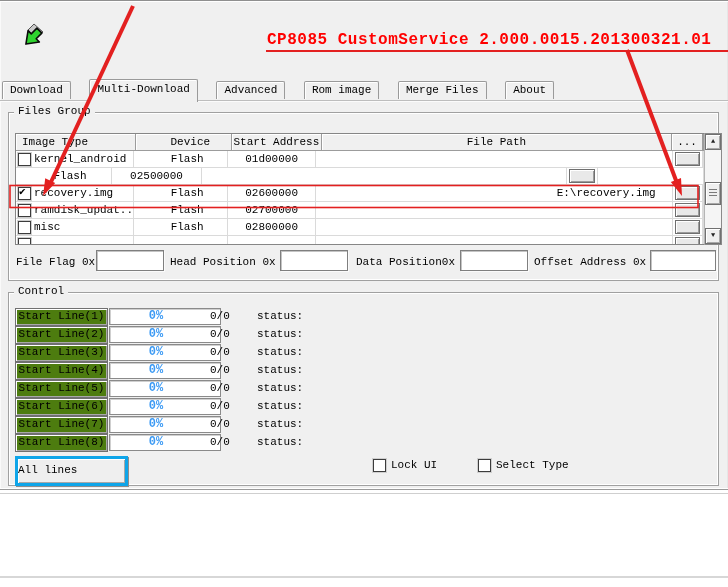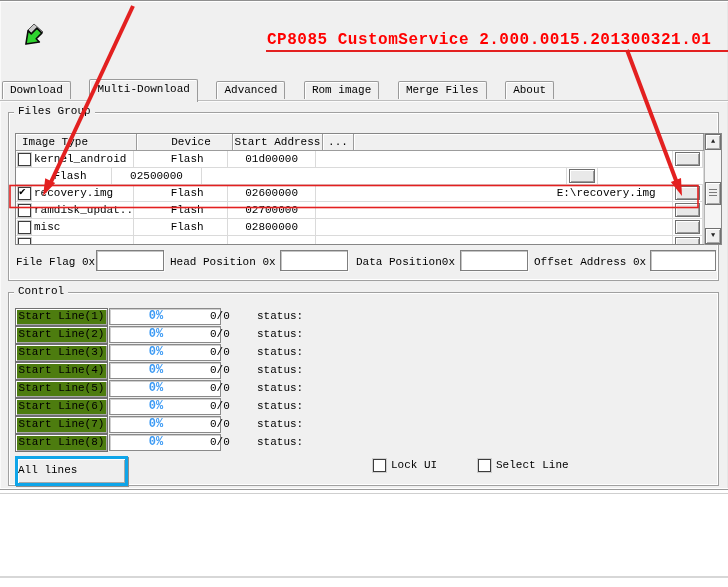--- a/index.html
+++ b/index.html
@@ -120,20 +120,21 @@
 
   <div class="groupbox gb-files">
     <span class="legend">Files Group</span>
   </div>
 
   <div class="ftable">
     <div class="thead">
       <div class="hc c0">Image Type</div>
       <div class="hc c1">Device</div>
       <div class="hc c2">Start Address</div>
+      <div class="hc c3">File Path</div>
       <div class="hc c4">...</div>
       <div class="hc c5"></div>
     </div>
 
     <div class="trow">
       <div class="cell c0 typecell">
         <span class="cb">
             <span class="mark"></span>
           </span>
         <span>kernel_android</span>
@@ -278,21 +279,21 @@
   <div class="startbtn" style="top:434px">Start Line(8)</div>
   <div class="pbar" style="top:434px">0%</div>
   <div class="cnt" style="top:434px">0/0</div>
   <div class="stat" style="top:434px">status:</div>
 
   <div class="alllines">All lines</div>
 
   <span class="ckbox" style="left:373px"></span>
   <span class="cklabel" style="left:391px">Lock UI</span>
   <span class="ckbox" style="left:478px"></span>
-  <span class="cklabel" style="left:496px">Select Line</span>
+  <span class="cklabel" style="left:496px">Select Type</span>
 
   <svg class="overlay" viewBox="0 0 728 587">
     <g>
       <line x1="133" y1="6" x2="51" y2="182" stroke="#e32020" stroke-width="4"></line>
       <polygon points="43,196 55.2,182.9 45.2,178.3" fill="#e32020"></polygon>
     </g>
     <g>
       <line x1="627" y1="50" x2="677" y2="183" stroke="#e32020" stroke-width="4"></line>
       <polygon points="682,196 681,178.1 670.8,182.1" fill="#e32020"></polygon>
     </g>

